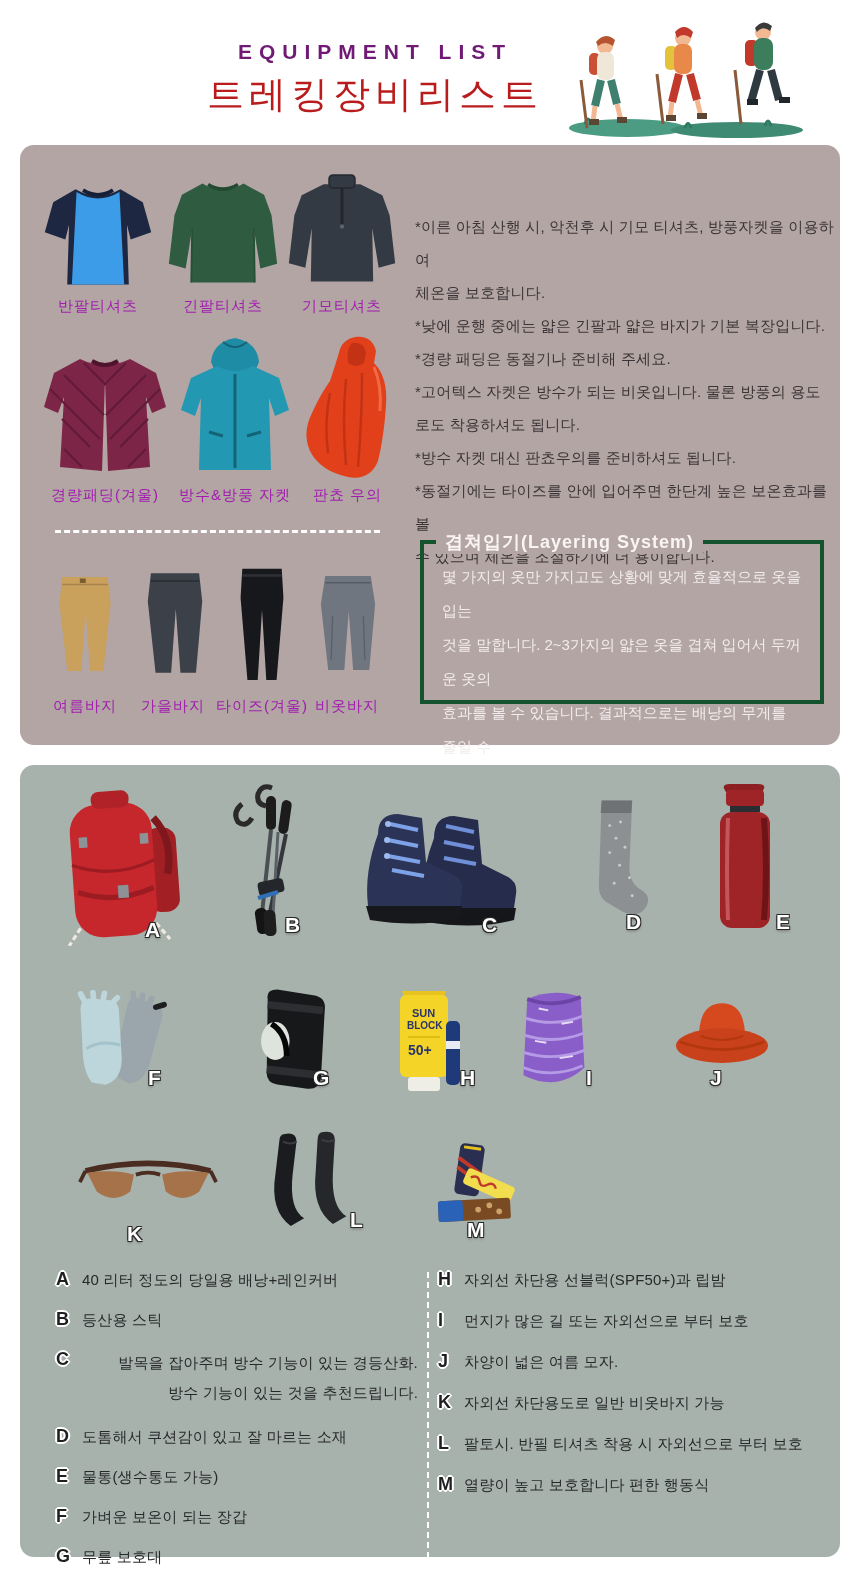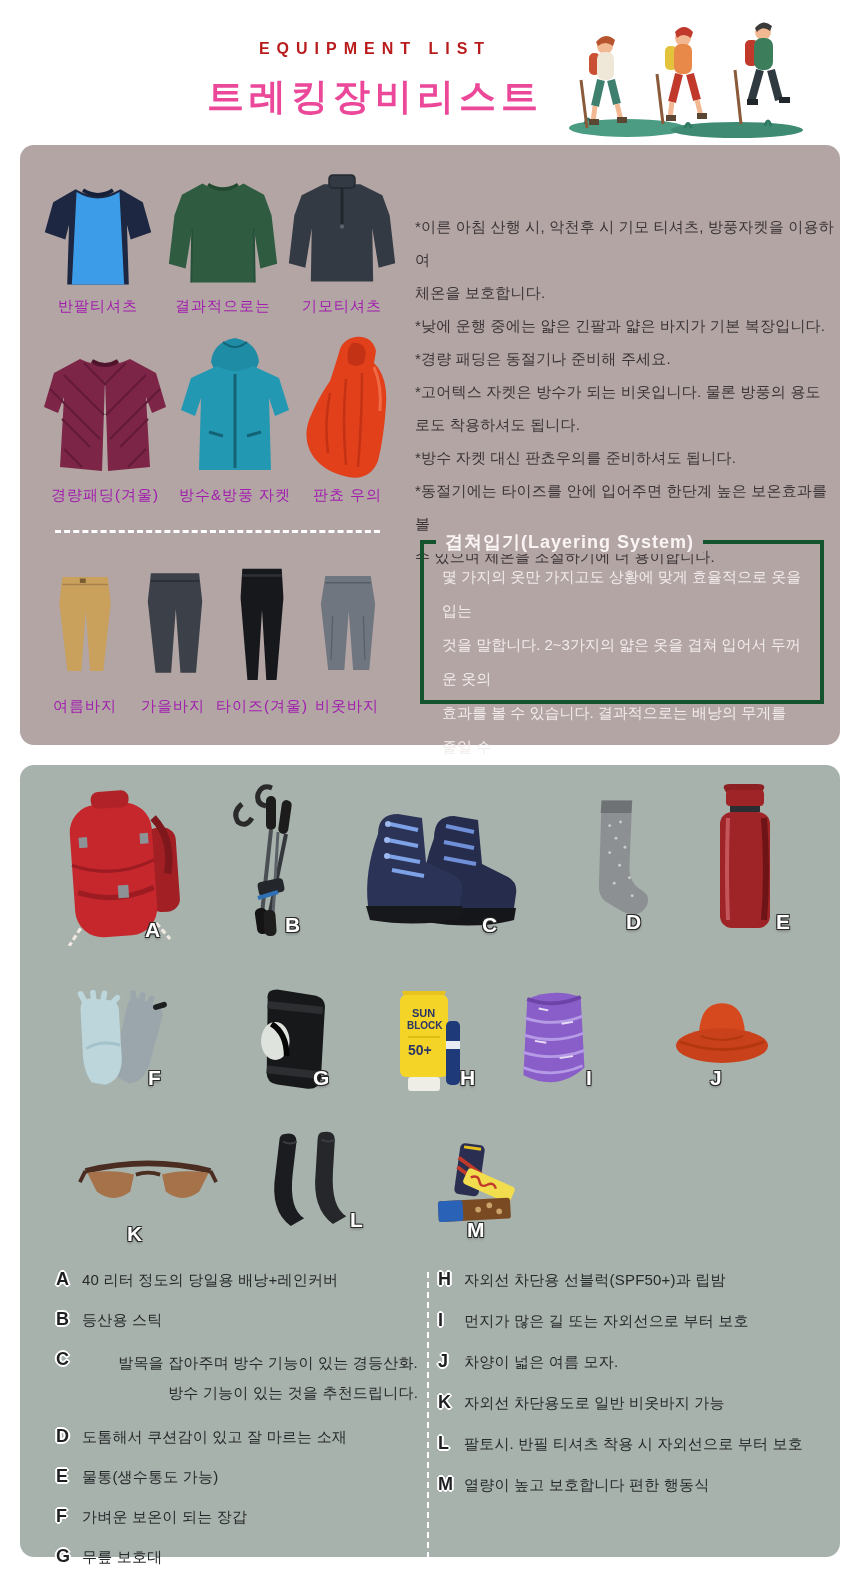--- a/index.html
+++ b/index.html
@@ -2,22 +2,22 @@
 <html><head>
 <meta charset="utf-8">
 <style>
   html,body{margin:0;padding:0;background:#ffffff;}
   .page{position:relative;width:860px;height:1577px;background:#ffffff;overflow:hidden;
         font-family:"Liberation Sans","DejaVu Sans",sans-serif;}
   .abs{position:absolute;}
 
   
   .hdr{position:absolute;left:175px;top:40px;width:400px;text-align:center;}
-  .hdr .sub{font-size:16px;font-weight:bold;letter-spacing:7px;color:#b91c1c;}
-  .hdr .ttl{margin-top:14px;font-size:37px;font-weight:bold;letter-spacing:5px;color:#ec4899;}
+  .hdr .sub{font-size:21px;font-weight:bold;letter-spacing:7px;color:#701a75;}
+  .hdr .ttl{margin-top:6px;font-size:37px;font-weight:normal;letter-spacing:5px;color:#b91c1c;}
 
   
   .panel-top{position:absolute;left:20px;top:145px;width:820px;height:600px;
              background:#b2a5a4;border-radius:14px;}
   .panel-bot{position:absolute;left:20px;top:765px;width:820px;height:792px;
              background:#a8b2ac;border-radius:14px;}
 
   .item{position:absolute;}
   .item svg{display:block;width:100%;height:100%;}
   .lbl{position:absolute;text-align:center;font-size:15px;color:#a21caf;letter-spacing:1px;}
@@ -118,21 +118,21 @@
   <div class="item" style="left:287px;top:166px;width:110px;height:132px;">
     <svg viewBox="0 0 120 132">
       <path d="M40 14 L16 26 L8 48 L2 100 L20 105 L27 62 L26 120 L94 120 L93 62 L100 105 L118 100 L112 48 L104 26 L80 14 Z" fill="#343a44"></path>
       <rect x="46" y="4" width="28" height="14" rx="4" fill="#343a44"></rect>
       <rect x="46" y="4" width="28" height="14" rx="4" fill="none" stroke="#272c34" stroke-width="2"></rect>
       <line x1="60" y1="18" x2="60" y2="62" stroke="#21252c" stroke-width="3"></line>
       <circle cx="60" cy="60" r="2.5" fill="#5a616c"></circle>
     </svg>
   </div>
   <div class="lbl" style="left:42px;top:297px;width:112px;">반팔티셔츠</div>
-  <div class="lbl" style="left:167px;top:297px;width:112px;">결과적으로는</div>
+  <div class="lbl" style="left:167px;top:297px;width:112px;">긴팔티셔츠</div>
   <div class="lbl" style="left:287px;top:297px;width:110px;">기모티셔츠</div>
 
   <div class="item" style="left:40px;top:345px;width:130px;height:138px;">
     <svg viewBox="0 0 130 130">
       <path d="M40 10 L14 24 L4 58 L18 64 L24 48 L20 118 L62 122 L65 30 L68 122 L110 118 L106 48 L112 64 L126 58 L116 24 L90 10 Q65 22 40 10 Z" fill="#7c2547"></path>
       <path d="M10 40 L60 90 M24 26 L64 66 M44 14 L66 36 M120 40 L70 90 M106 26 L66 66 M86 14 L64 36 M22 70 L50 98 M108 70 L80 98 M24 100 L42 118 M106 100 L88 118" stroke="#621a38" stroke-width="2" fill="none"></path>
       <path d="M52 12 Q65 20 78 12" stroke="#4f142c" stroke-width="4" fill="none"></path>
     </svg>
   </div>
   <div class="item" style="left:175px;top:336px;width:120px;height:148px;">

